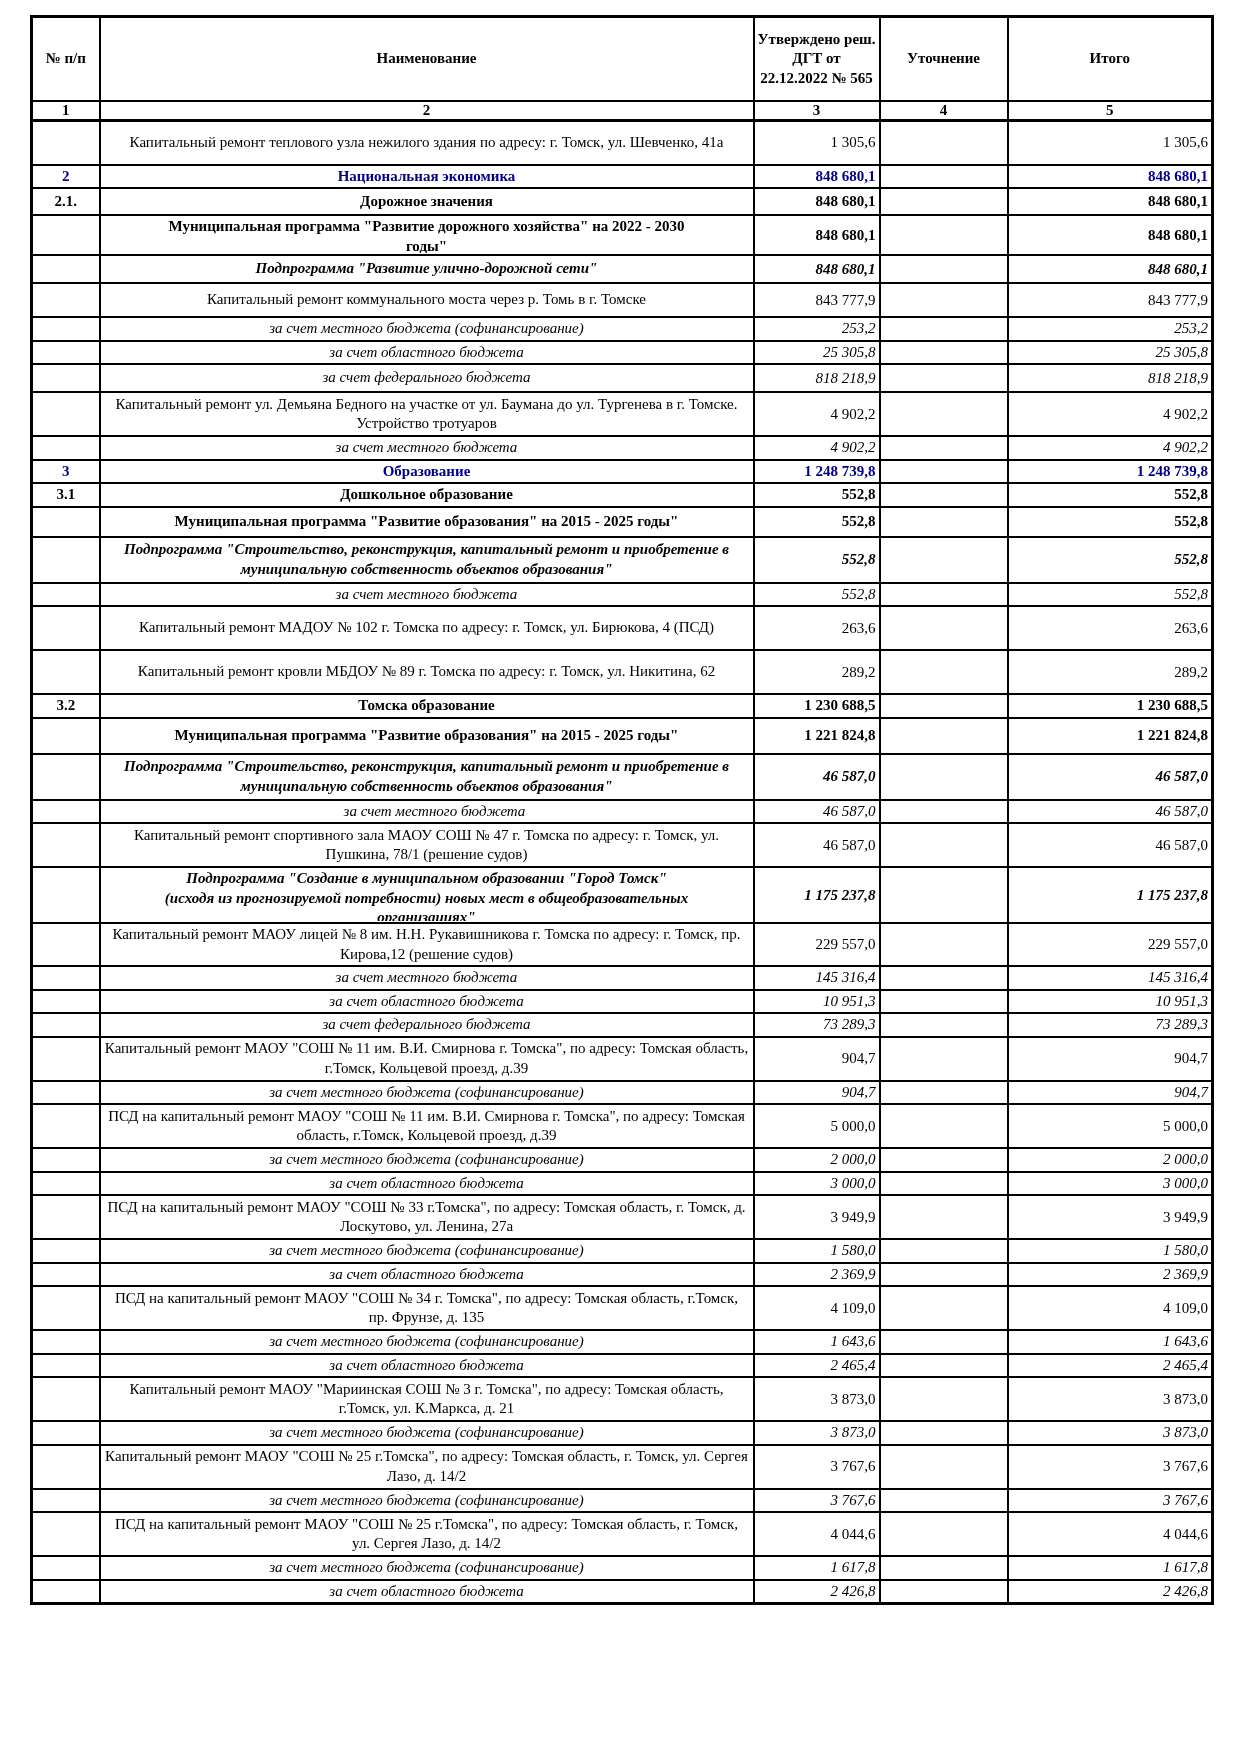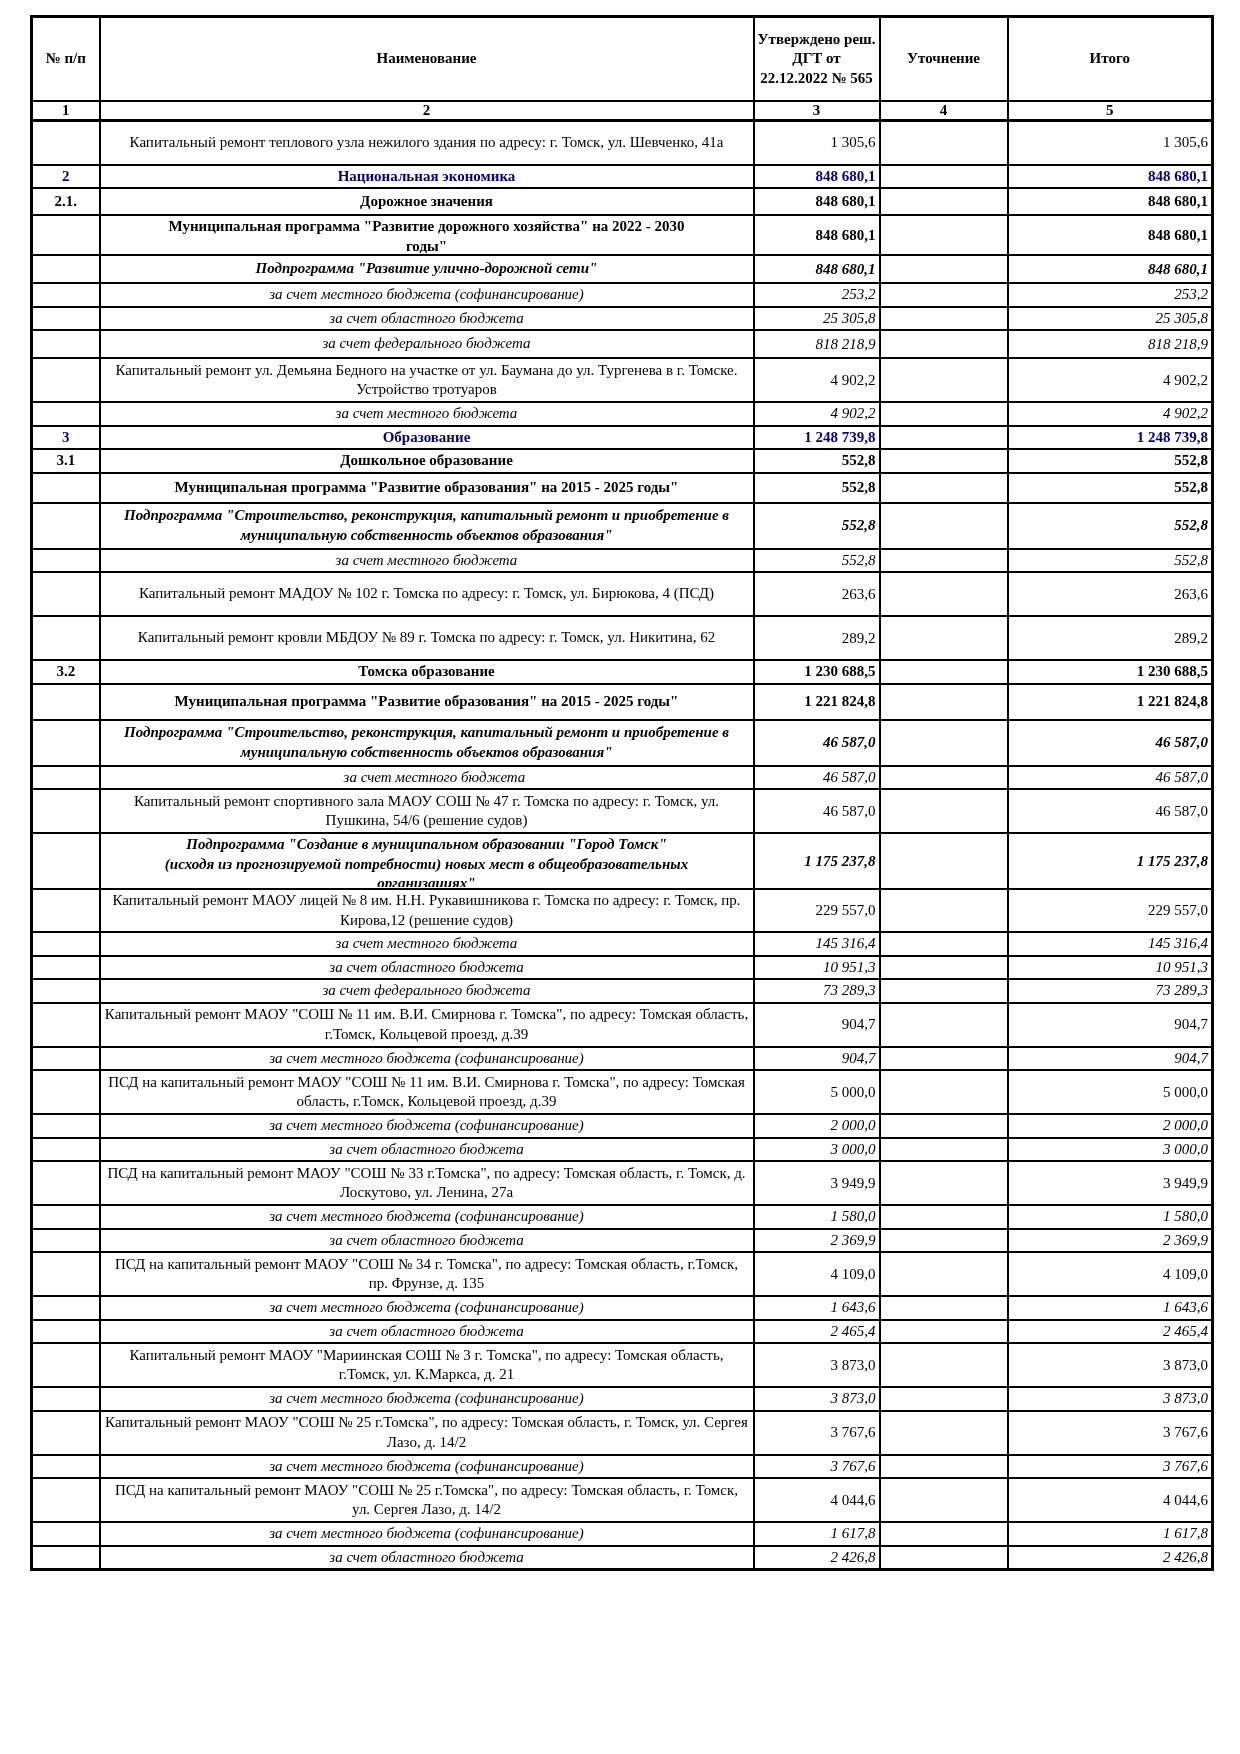--- a/index.html
+++ b/index.html
@@ -130,20 +130,29 @@
         </tr>
         <tr class="bolditalic" style="height: 28px;">
           <td class="c1"></td>
           <td class="name">
             <div class="nm">Подпрограмма "Развитие улично-дорожной сети"</div>
           </td>
           <td class="val">848 680,1</td>
           <td class="val"></td>
           <td class="val">848 680,1</td>
         </tr>
+        <tr class="normal" style="height: 34px;">
+          <td class="c1"></td>
+          <td class="name">
+            <div class="nm">Капитальный ремонт коммунального моста через р. Томь в г. Томске</div>
+          </td>
+          <td class="val">843 777,9</td>
+          <td class="val"></td>
+          <td class="val">843 777,9</td>
+        </tr>
         <tr class="italic" style="height: 23px;">
           <td class="c1"></td>
           <td class="name">
             <div class="nm">за счет местного бюджета (софинансирование)</div>
           </td>
           <td class="val">253,2</td>
           <td class="val"></td>
           <td class="val">253,2</td>
         </tr>
         <tr class="italic" style="height: 23px;">
@@ -277,21 +286,21 @@
           <td class="name">
             <div class="nm">за счет местного бюджета</div>
           </td>
           <td class="val">46 587,0</td>
           <td class="val"></td>
           <td class="val">46 587,0</td>
         </tr>
         <tr class="normal" style="height: 44px;">
           <td class="c1"></td>
           <td class="name">
-            <div class="nm">Капитальный ремонт спортивного зала МАОУ СОШ № 47 г. Томска по адресу: г. Томск, ул. Пушкина, 54/6 (решение судов)</div>
+            <div class="nm">Капитальный ремонт спортивного зала МАОУ СОШ № 47 г. Томска по адресу: г. Томск, ул. Пушкина, 78/1 (решение судов)</div>
           </td>
           <td class="val">46 587,0</td>
           <td class="val"></td>
           <td class="val">46 587,0</td>
         </tr>
         <tr class="bolditalic clip" style="height: 56px;">
           <td class="c1"></td>
           <td class="name">
             <div class="nm pre" style="height: 52px; overflow: hidden;">Подпрограмма "Создание в муниципальном образовании "Город Томск"
 (исходя из прогнозируемой потребности) новых мест в общеобразовательных

